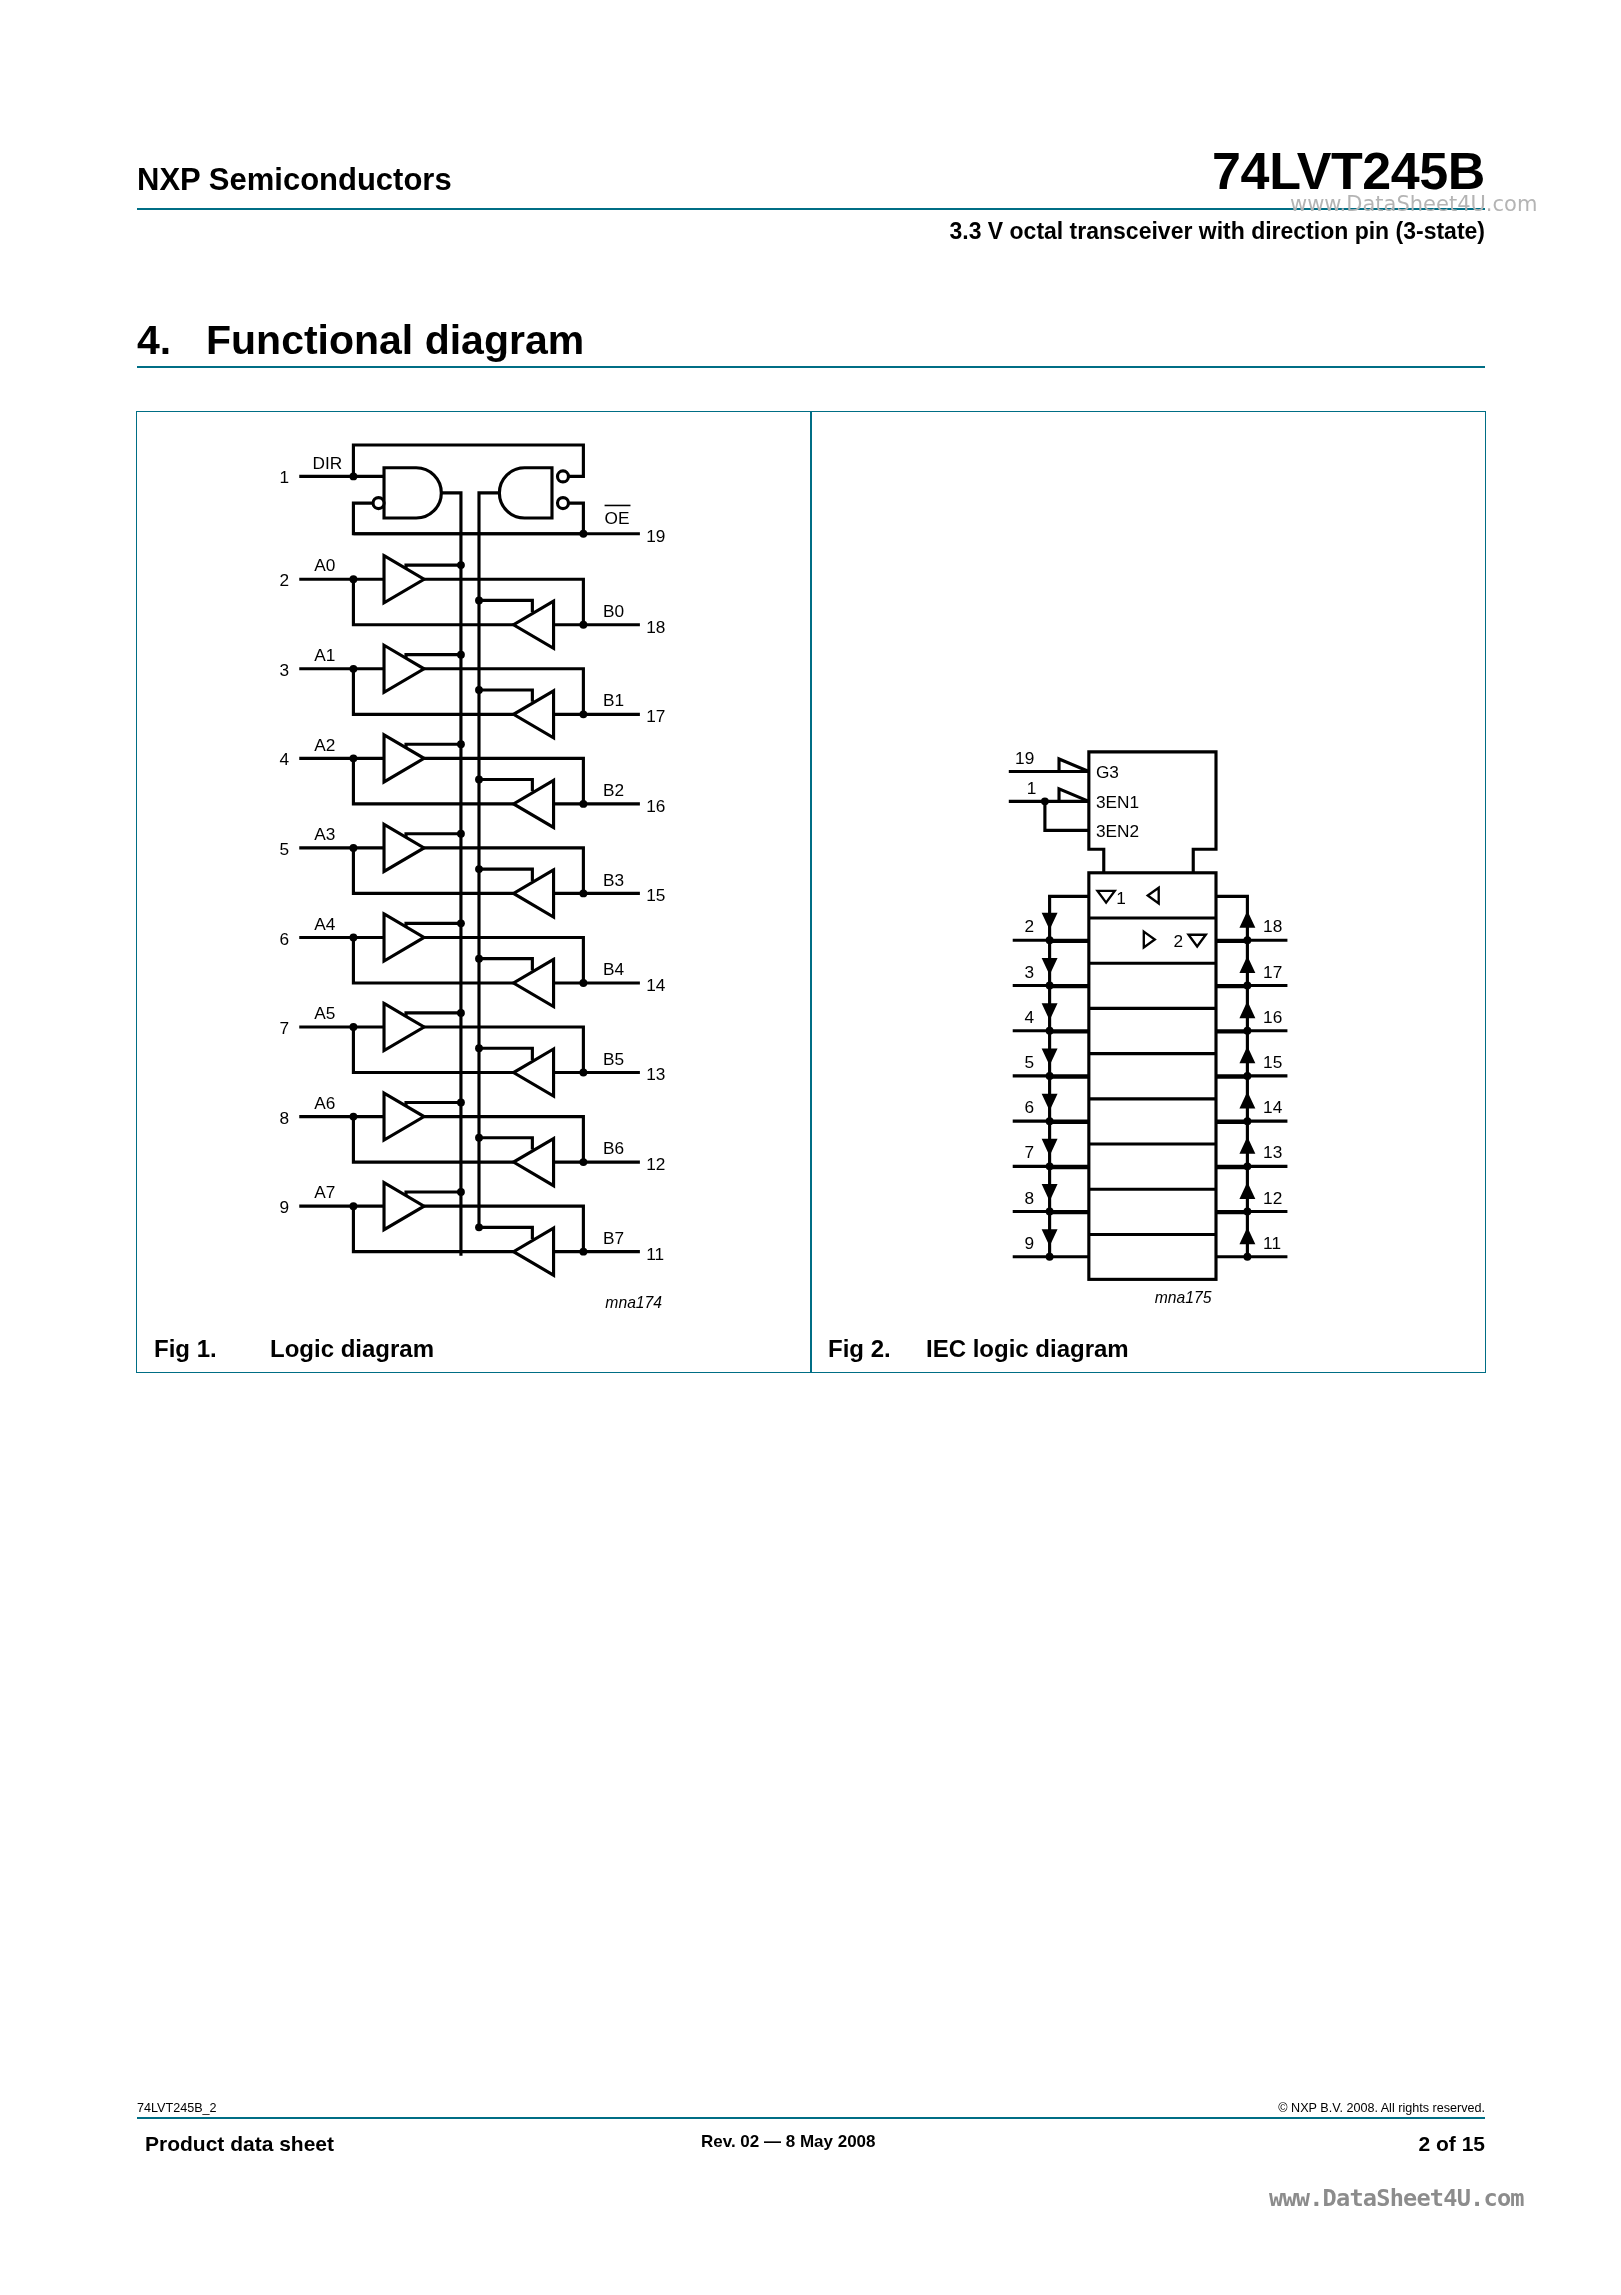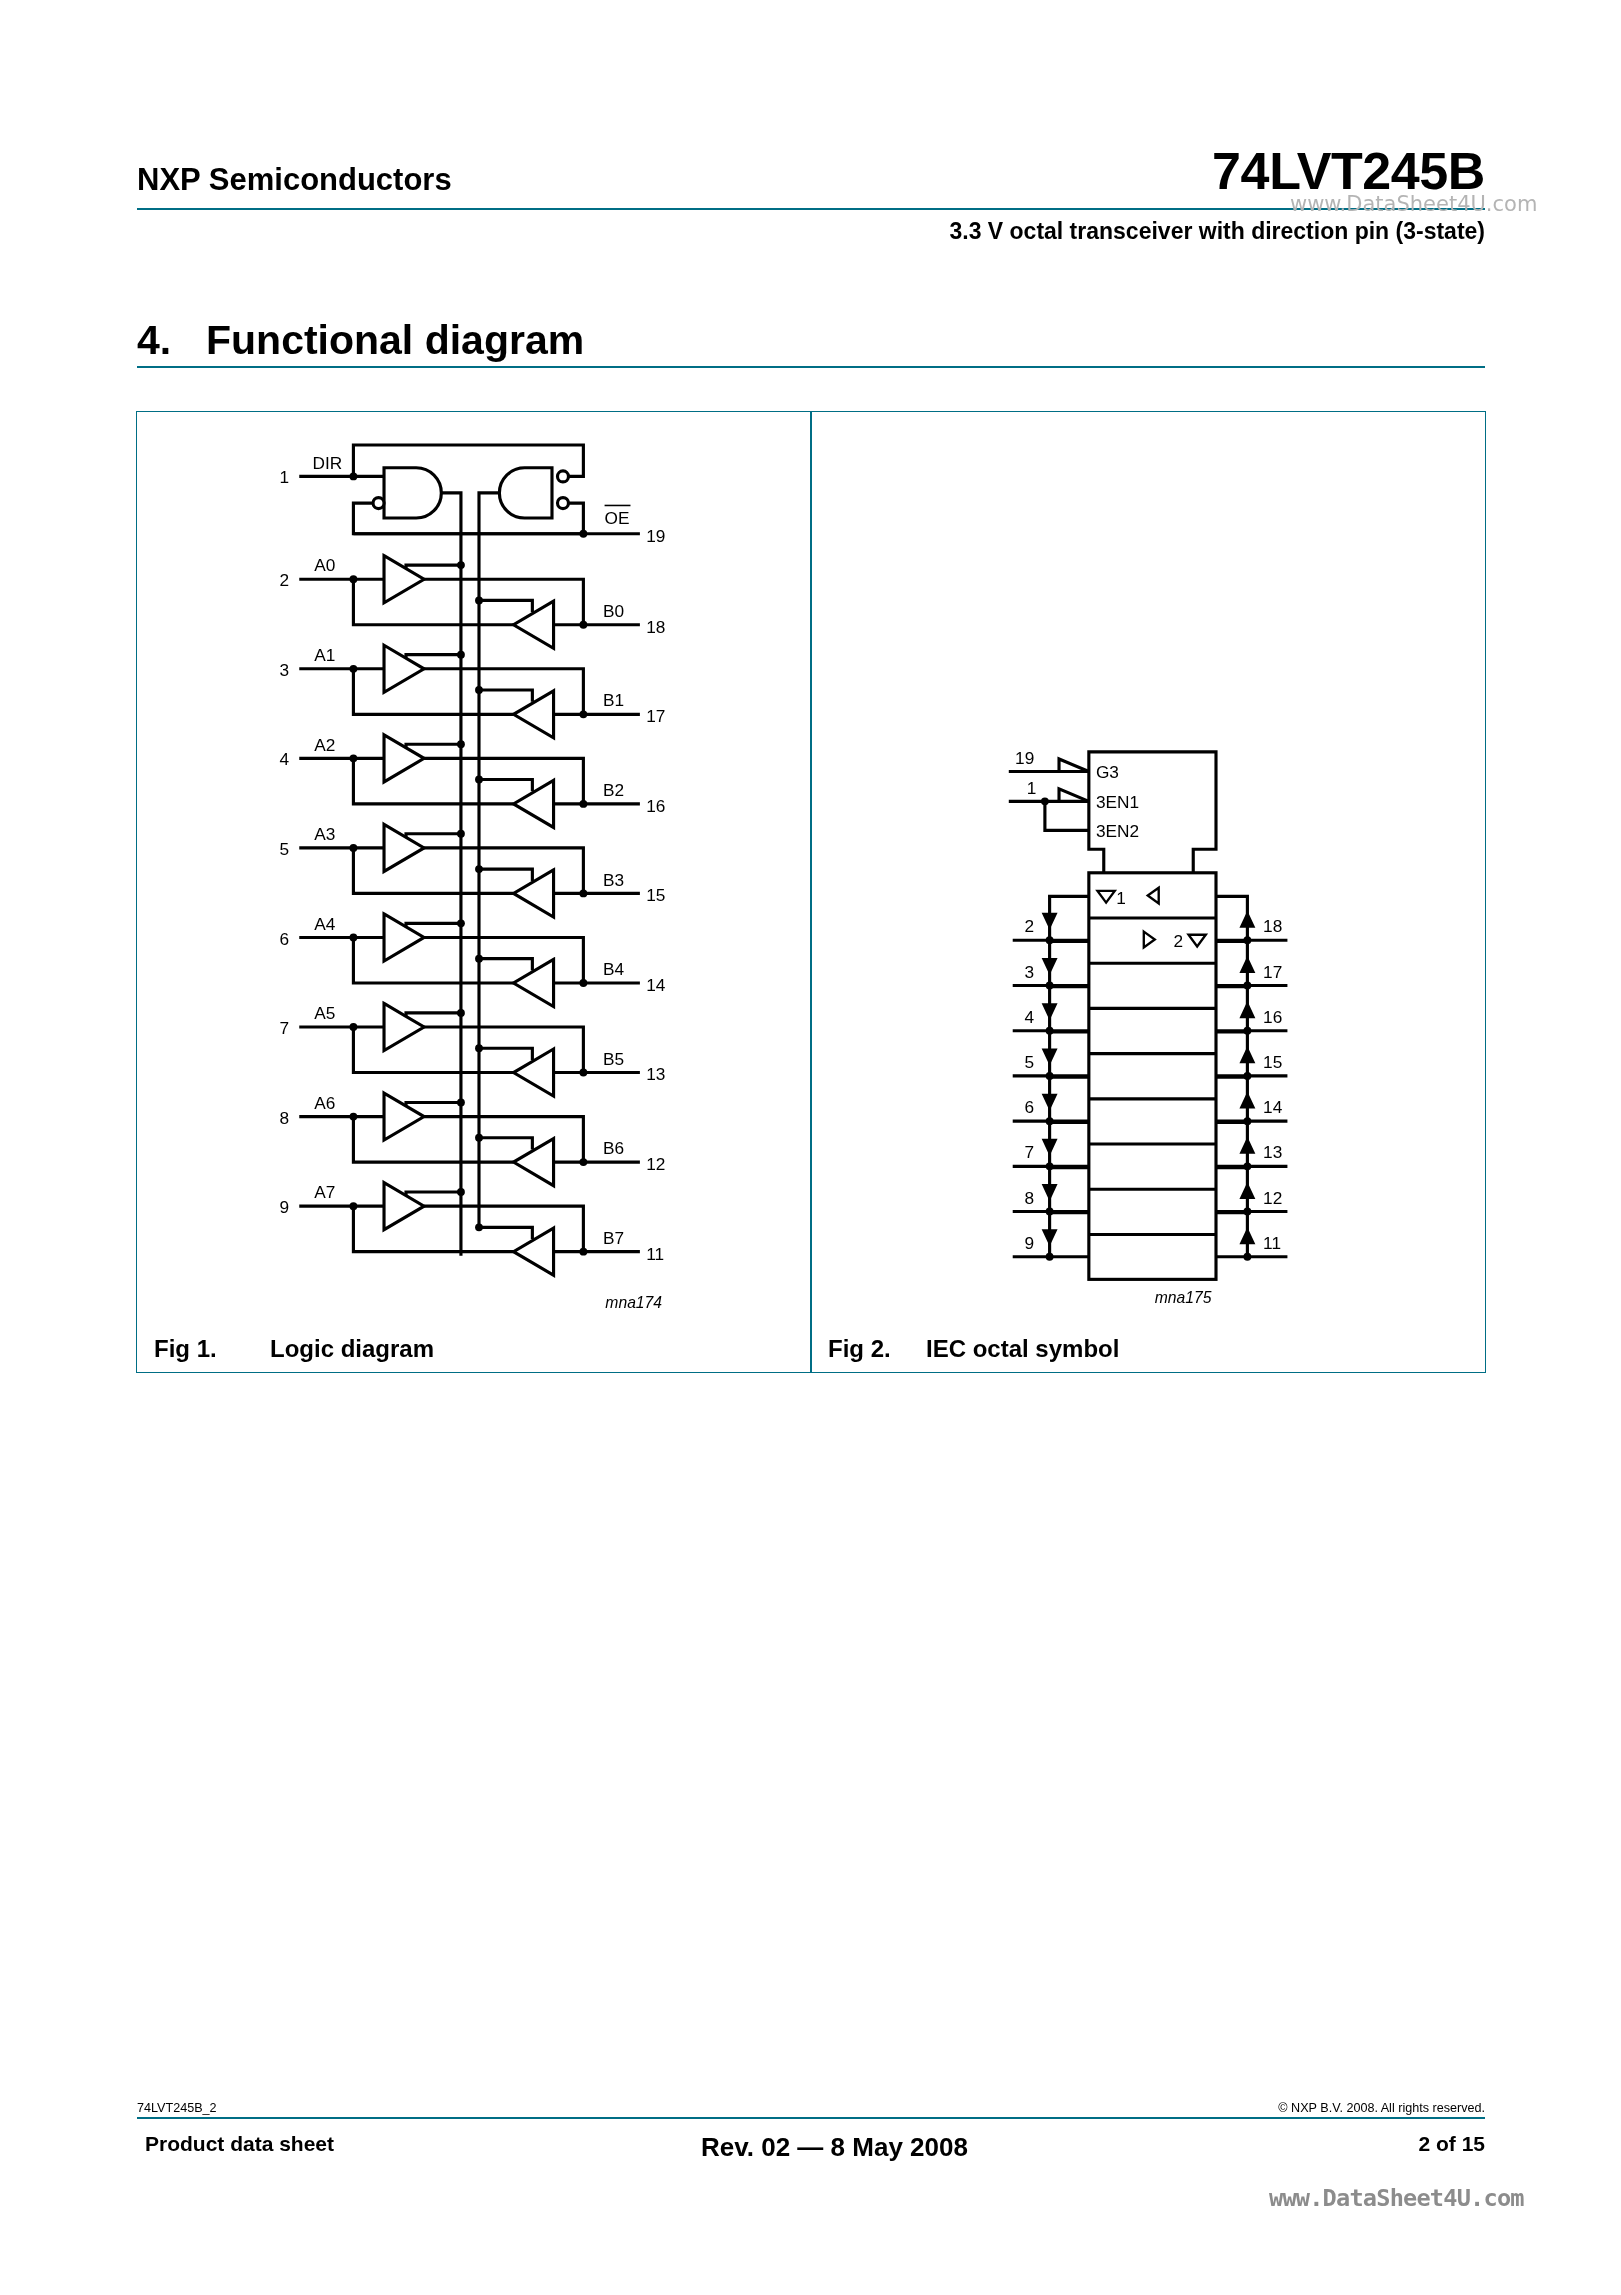--- a/index.html
+++ b/index.html
@@ -17,21 +17,21 @@
   #section-title { left: 206px; top: 317px; font-size: 41px; }
   .frame { position: absolute; border: 1.6px solid #006e85; box-sizing: border-box; }
   .caption { font-size: 24px; }
   #fig1-num { left: 154px; top: 1335px; }
   #fig1-title { left: 270px; top: 1335px; }
   #fig2-num { left: 828px; top: 1335px; }
   #fig2-title { left: 926px; top: 1335px; }
   #doc-id { left: 137px; top: 2101px; font-size: 12.6px; }
   #copyright { right: 137px; top: 2101px; font-size: 12.6px; }
   #footer-type { left: 137px; top: 2132px; font-size: 21px; margin-left: 8px; }
-  #footer-rev { left: 701px; top: 2132px; font-size: 26px; }
+  #footer-rev { left: 701px; top: 2132px; font-size: 17px; }
   #footer-page { right: 137px; top: 2132px; font-size: 21px; text-align: center; }
   #wm-bottom { left: 1269px; top: 2184px; font-size: 23.6px; font-weight: bold; color: #8c8c8c; font-family: "DejaVu Sans Mono", monospace; letter-spacing: -0.8px; }
   svg.diagram { position: absolute; left: 0; top: 0; overflow: visible; }
   svg text { font-family: "Liberation Sans", sans-serif; font-size: 22px; fill: #000; }
   svg text.it { font-style: italic; font-size: 20px; }
 </style>
 </head>
 <body>
 
 <div id="company" class="abs teal bold">NXP Semiconductors</div>
@@ -306,21 +306,21 @@
       <polyline points="1549,1545.2 1589,1545.2 1589,1601.2" fill="none"></polyline>
       <polygon points="1582,1583.2 1596,1583.2 1589,1568.2" fill="#000"></polygon>
       <text x="1609" y="1591.2" stroke="none">11</text>
       <text x="1471" y="1660" stroke="none" class="it">mna175</text>
     </g>
 </svg>
 
 <div id="fig1-num" class="abs teal bold caption">Fig 1.</div>
 <div id="fig1-title" class="abs teal bold caption">Logic diagram</div>
 <div id="fig2-num" class="abs teal bold caption">Fig 2.</div>
-<div id="fig2-title" class="abs teal bold caption">IEC octal symbol</div>
+<div id="fig2-title" class="abs teal bold caption">IEC logic diagram</div>
 
 <div id="doc-id" class="abs">74LVT245B_2</div>
 <div id="copyright" class="abs">© NXP B.V. 2008. All rights reserved.</div>
 <div class="rule" style="left:137px; top:2117px; width:1348px; height:2.4px;"></div>
 <div id="footer-type" class="abs teal bold">Product data sheet</div>
 <div id="footer-rev" class="abs teal bold">Rev. 02 — 8 May 2008</div>
 <div id="footer-page" class="abs teal bold">2 of 15</div>
 <div id="wm-bottom" class="abs">www.DataSheet4U.com</div>
 
 

